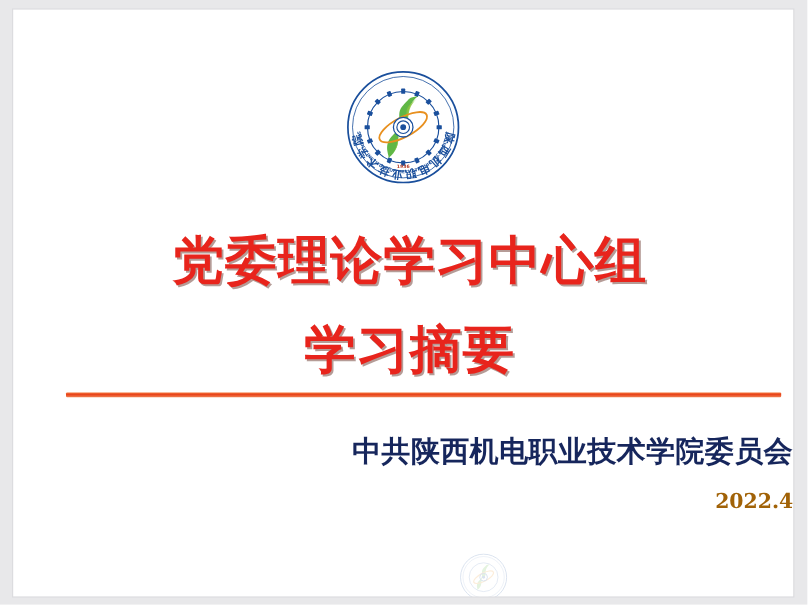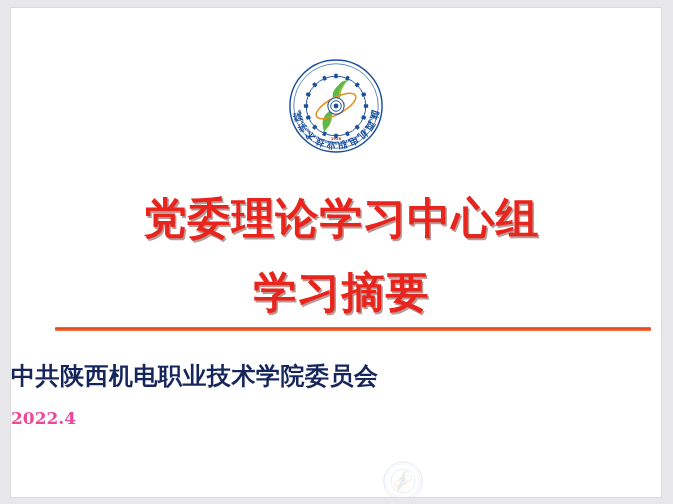--- a/index.html
+++ b/index.html
@@ -83,38 +83,38 @@
     background: linear-gradient(to bottom, #f4763c 0%, #e8431b 45%, #f08050 100%);
     border-radius: 1px;
   }
 
   
   .sub-block {
     position: absolute;
     left: 0;
     right: 0;
     top: 352px;
-    text-align: left;
+    text-align: right;
   }
   .subtitle {
     font-family: "DejaVu Serif", "Liberation Serif", serif;
     font-weight: 700;
     font-size: 24px;
     line-height: 32px;
     letter-spacing: 0.5px;
     color: #16265c;
     white-space: nowrap;
   }
   .datestamp {
     margin-top: 16px;
     font-family: "DejaVu Serif", "Liberation Serif", serif;
     font-weight: 700;
     font-size: 17px;
     line-height: 20px;
-    color: #ec4899;
+    color: #a16207;
   }
 
   
   .watermark {
     position: absolute;
     left: 372px;
     top: 453px;
     width: 40px;
     height: 40px;
     opacity: 0.16;

